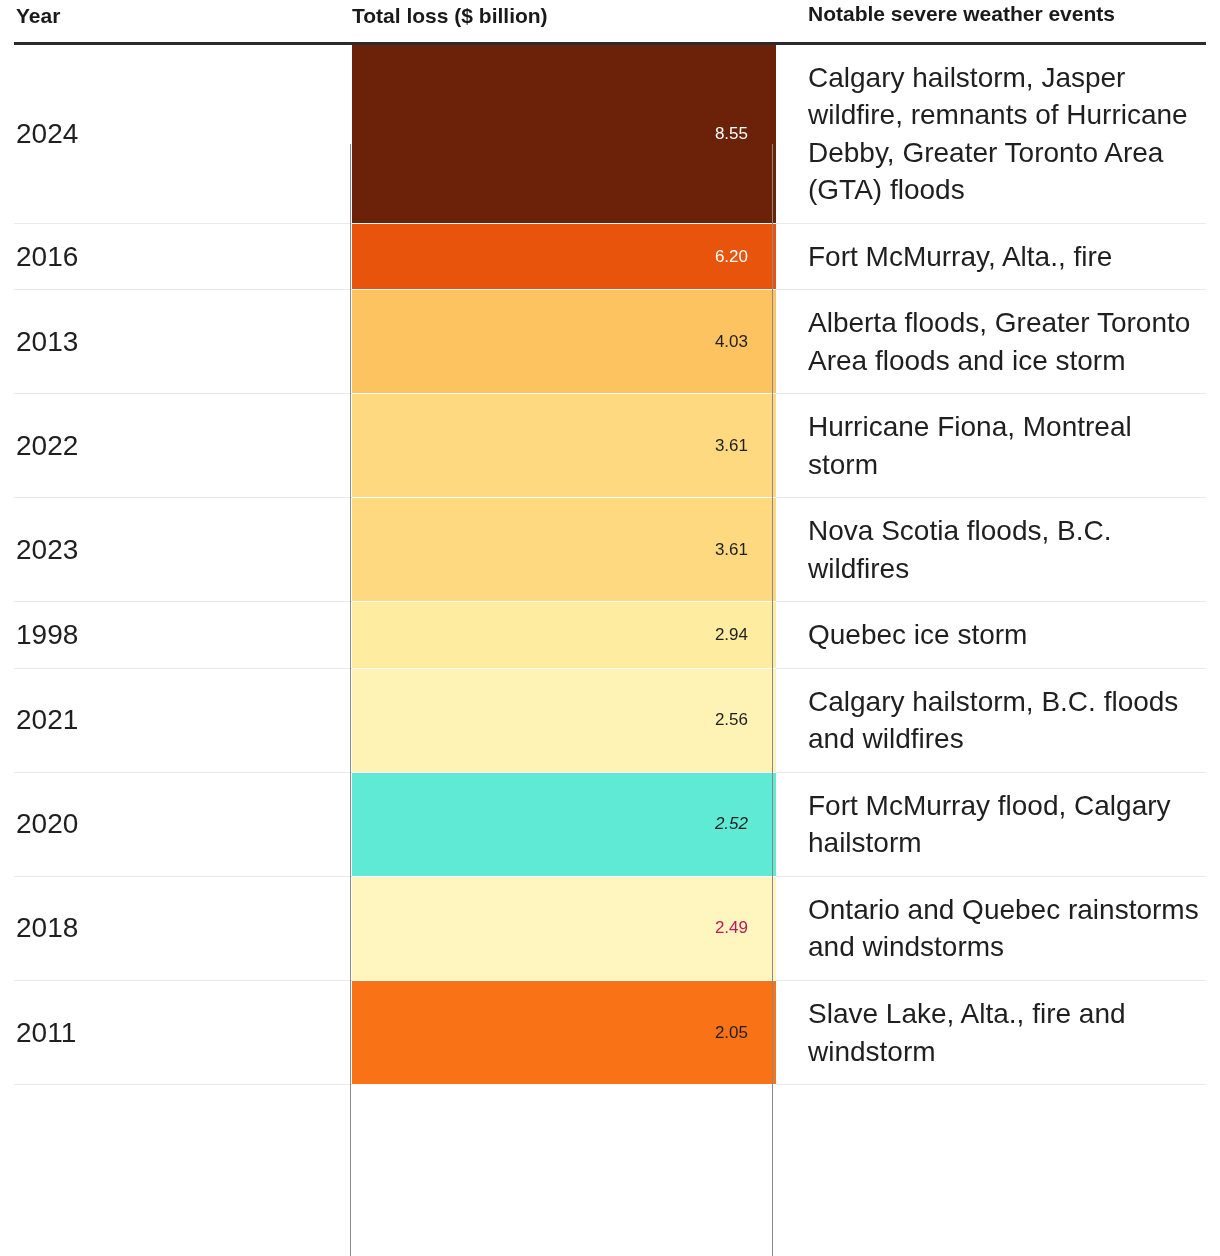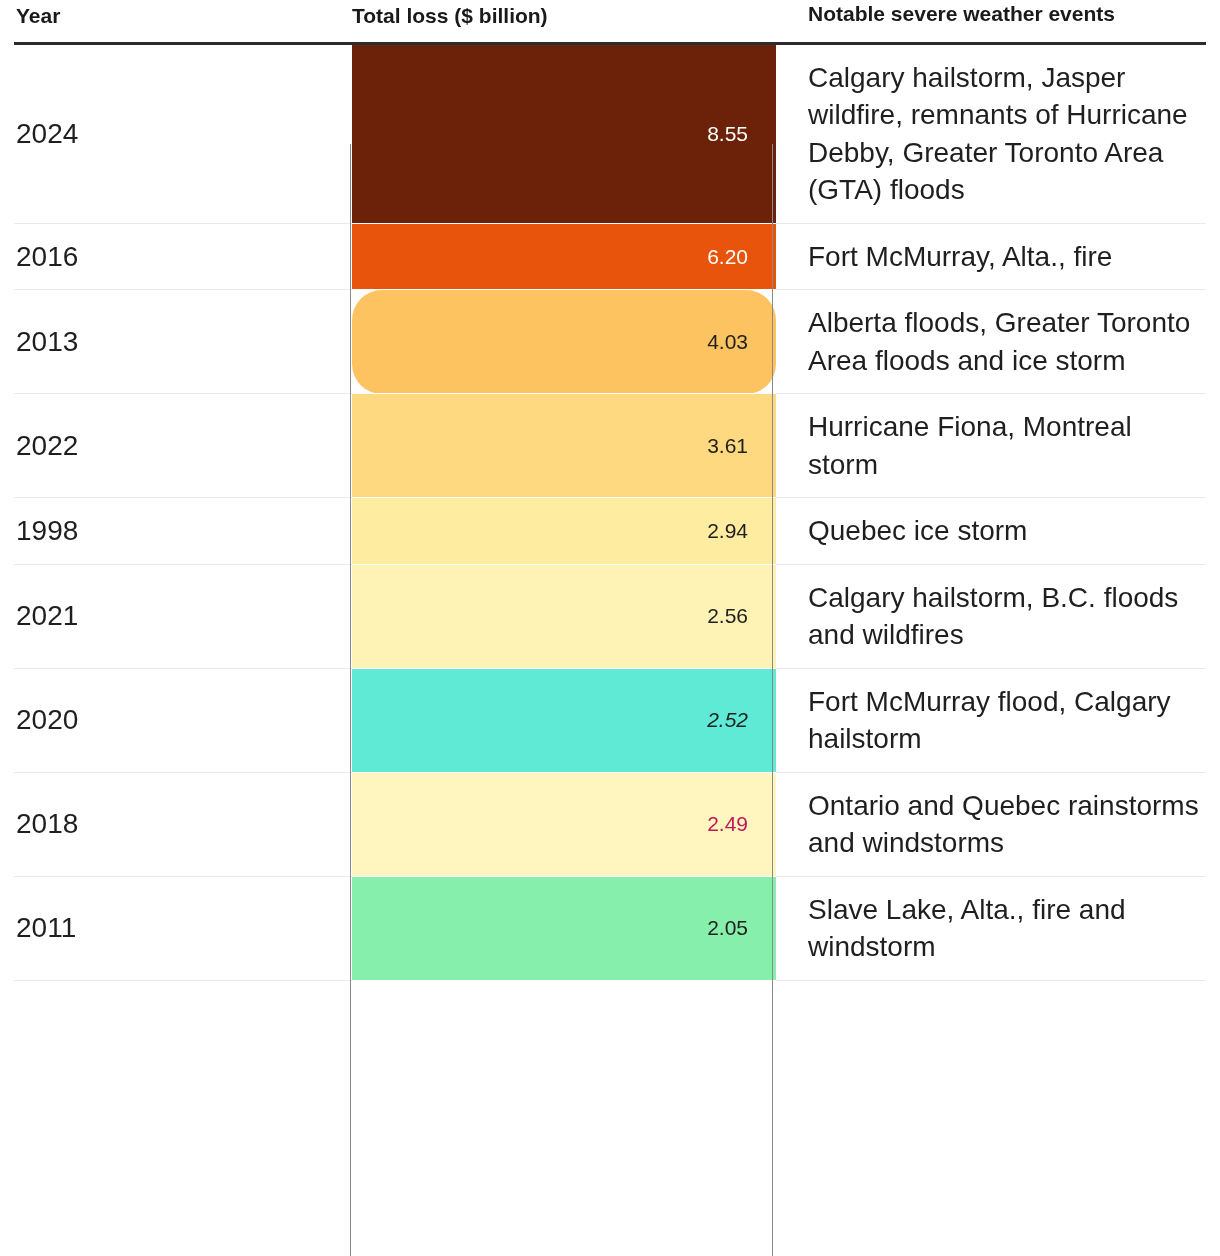--- a/index.html
+++ b/index.html
@@ -58,21 +58,21 @@
     vertical-align: middle;
   }
   td.c-year {
     padding-left: 2px;
     text-align: left;
     border-bottom: 1px solid #eceae6;
   }
   td.c-loss {
     text-align: right;
     padding-right: 28px;
-    font-size: 21px;
+    font-size: 17px;
     border-bottom: 1px solid #ffffff;
   }
   td.c-events {
     padding-left: 32px;
     padding-right: 6px;
     text-align: left;
     line-height: 1.34;
     border-bottom: 1px solid #eceae6;
   }
   tbody tr { height: 0; }
@@ -112,27 +112,32 @@
           <td class="c-loss" style="background: rgb(107, 34, 8); color: rgb(255, 255, 255);">8.55</td>
           <td class="c-events">Calgary hailstorm, Jasper wildfire, remnants of Hurricane Debby, Greater Toronto Area (GTA) floods</td>
         </tr>
         <tr>
           <td class="c-year">2016</td>
           <td class="c-loss" style="background: rgb(232, 84, 12); color: rgb(255, 255, 255);">6.20</td>
           <td class="c-events">Fort McMurray, Alta., fire</td>
         </tr>
         <tr>
           <td class="c-year">2013</td>
-          <td class="c-loss" style="background: rgb(253, 195, 96); color: rgb(31, 31, 31); border-radius: 30px;">4.03</td>
+          <td class="c-loss" style="background: rgb(253, 195, 96); color: rgb(31, 31, 31);">4.03</td>
           <td class="c-events">Alberta floods, Greater Toronto Area floods and ice storm</td>
         </tr>
         <tr>
           <td class="c-year">2022</td>
           <td class="c-loss" style="background: rgb(254, 217, 127); color: rgb(31, 31, 31);">3.61</td>
           <td class="c-events">Hurricane Fiona, Montreal storm</td>
+        </tr>
+        <tr>
+          <td class="c-year">2023</td>
+          <td class="c-loss" style="background: rgb(254, 217, 127); color: rgb(31, 31, 31);">3.61</td>
+          <td class="c-events">Nova Scotia floods, B.C. wildfires</td>
         </tr>
         <tr>
           <td class="c-year">1998</td>
           <td class="c-loss" style="background: rgb(254, 236, 160); color: rgb(31, 31, 31);">2.94</td>
           <td class="c-events">Quebec ice storm</td>
         </tr>
         <tr>
           <td class="c-year">2021</td>
           <td class="c-loss" style="background: rgb(254, 243, 180); color: rgb(31, 31, 31);">2.56</td>
           <td class="c-events">Calgary hailstorm, B.C. floods and wildfires</td>
@@ -142,20 +147,20 @@
           <td class="c-loss" style="background: #5eead4; color: rgb(31, 31, 31); font-style: italic;">2.52</td>
           <td class="c-events">Fort McMurray flood, Calgary hailstorm</td>
         </tr>
         <tr>
           <td class="c-year">2018</td>
           <td class="c-loss" style="background: rgb(254, 246, 190); color: #be185d;">2.49</td>
           <td class="c-events">Ontario and Quebec rainstorms and windstorms</td>
         </tr>
         <tr>
           <td class="c-year">2011</td>
-          <td class="c-loss" style="background: #86efac; color: rgb(31, 31, 31);">2.05</td>
+          <td class="c-loss" style="background: #f97316; color: rgb(31, 31, 31);">2.05</td>
           <td class="c-events">Slave Lake, Alta., fire and windstorm</td>
         </tr>
       </tbody>
   </table>
   <div class="rule-left"></div>
   <div class="rule-right"></div>
 </div>
 
 </body></html>

